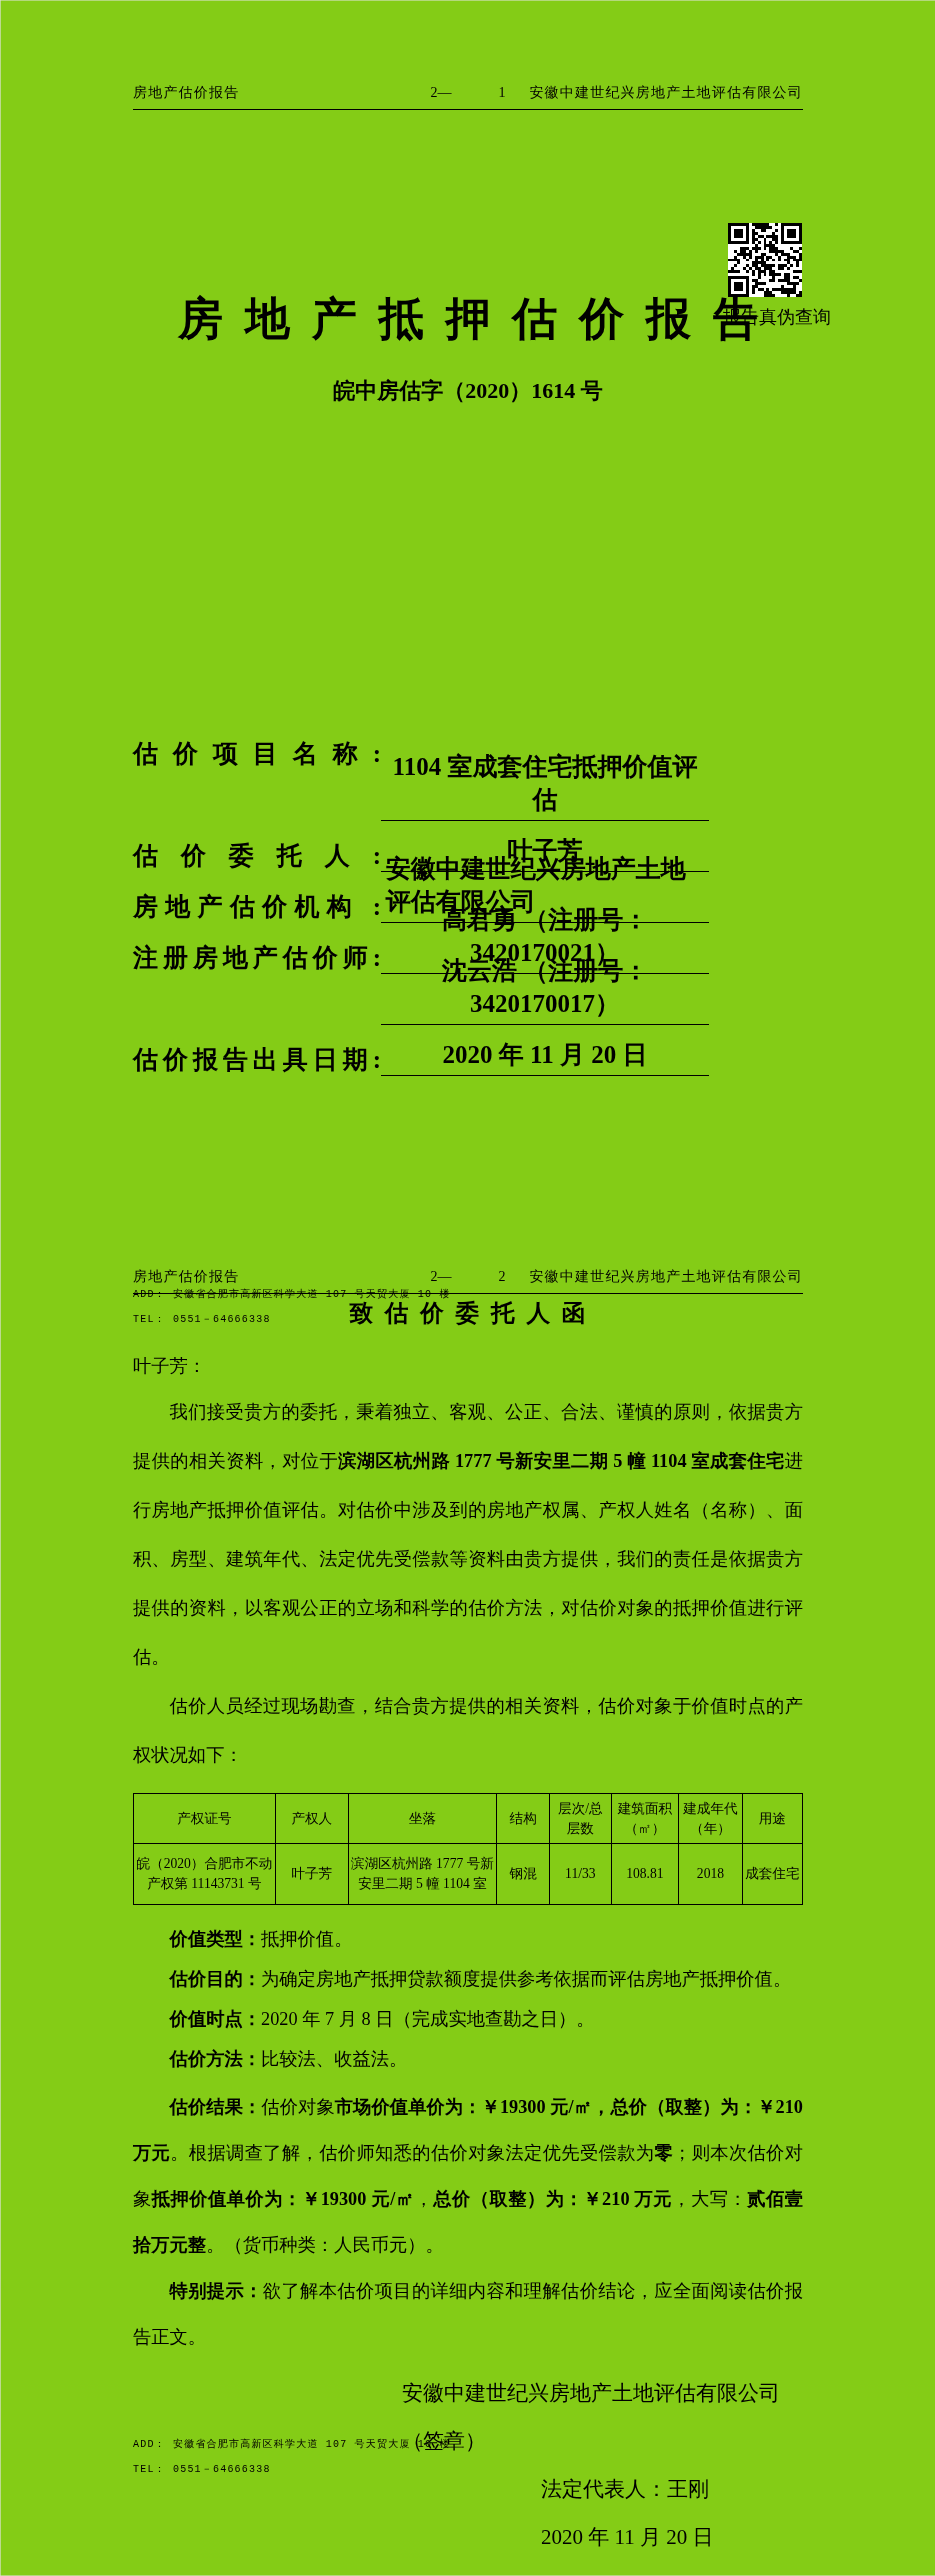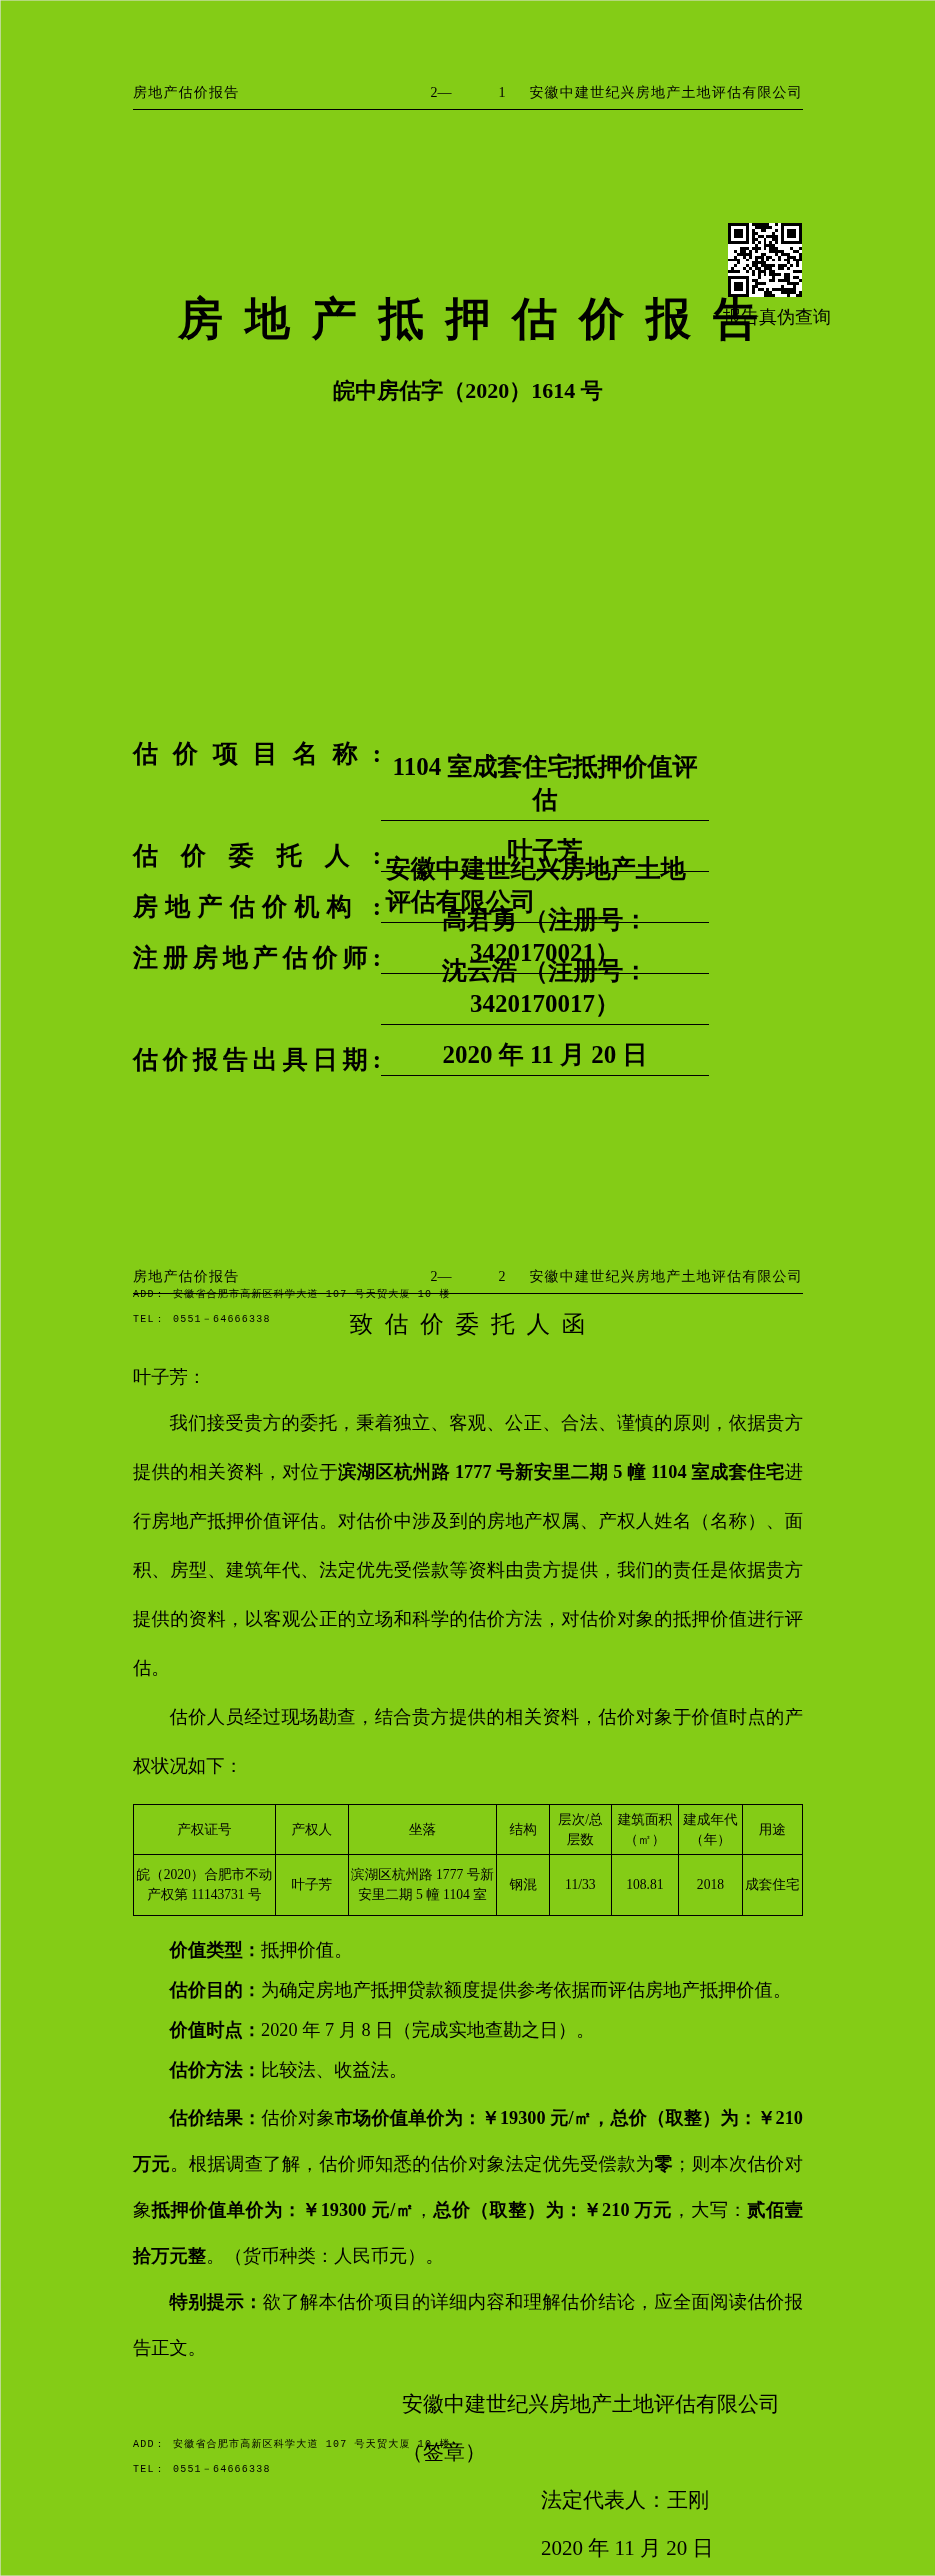--- a/index.html
+++ b/index.html
@@ -50,22 +50,22 @@
   .fspacer { width:248px; flex:none; }
   .ffill { flex:1; border-bottom:1.2px solid #000; padding:0 4.7px 3.5px 4.7px; min-height:28px; }
   .ffill.center { text-align:center; }
 
   .pg-footer { position:absolute; left:133px; font-size:10px; letter-spacing:1.2px; line-height:25px;font-family:Liberation Mono, monospace; }
   .page1 .pg-footer { bottom:4.7px; }
   .page2 .pg-footer { bottom:109px; }
 
   
   .letter-title {
-    margin-top:14px; text-align:center;
-    font-size:23.6px; font-weight:normal; word-spacing:3.5px; letter-spacing:1.2px;
+    margin-top:3px; text-align:center;
+    font-size:23.6px; font-weight:bold; word-spacing:3.5px; letter-spacing:1.2px;
   }
   .salutation { margin-top:23.6px; font-size:18.3px; line-height:26px; }
   .para { font-size:18.3px; line-height:49px; text-indent:2em; text-align:justify; }
   .para.first { margin-top:9.4px; }
   .b { font-weight:bold; }
 
   .ptable {
     width:100%; margin:13px 0 14px 0;
     border-collapse:collapse; table-layout:fixed;
     font-size:13.6px; text-align:center;

